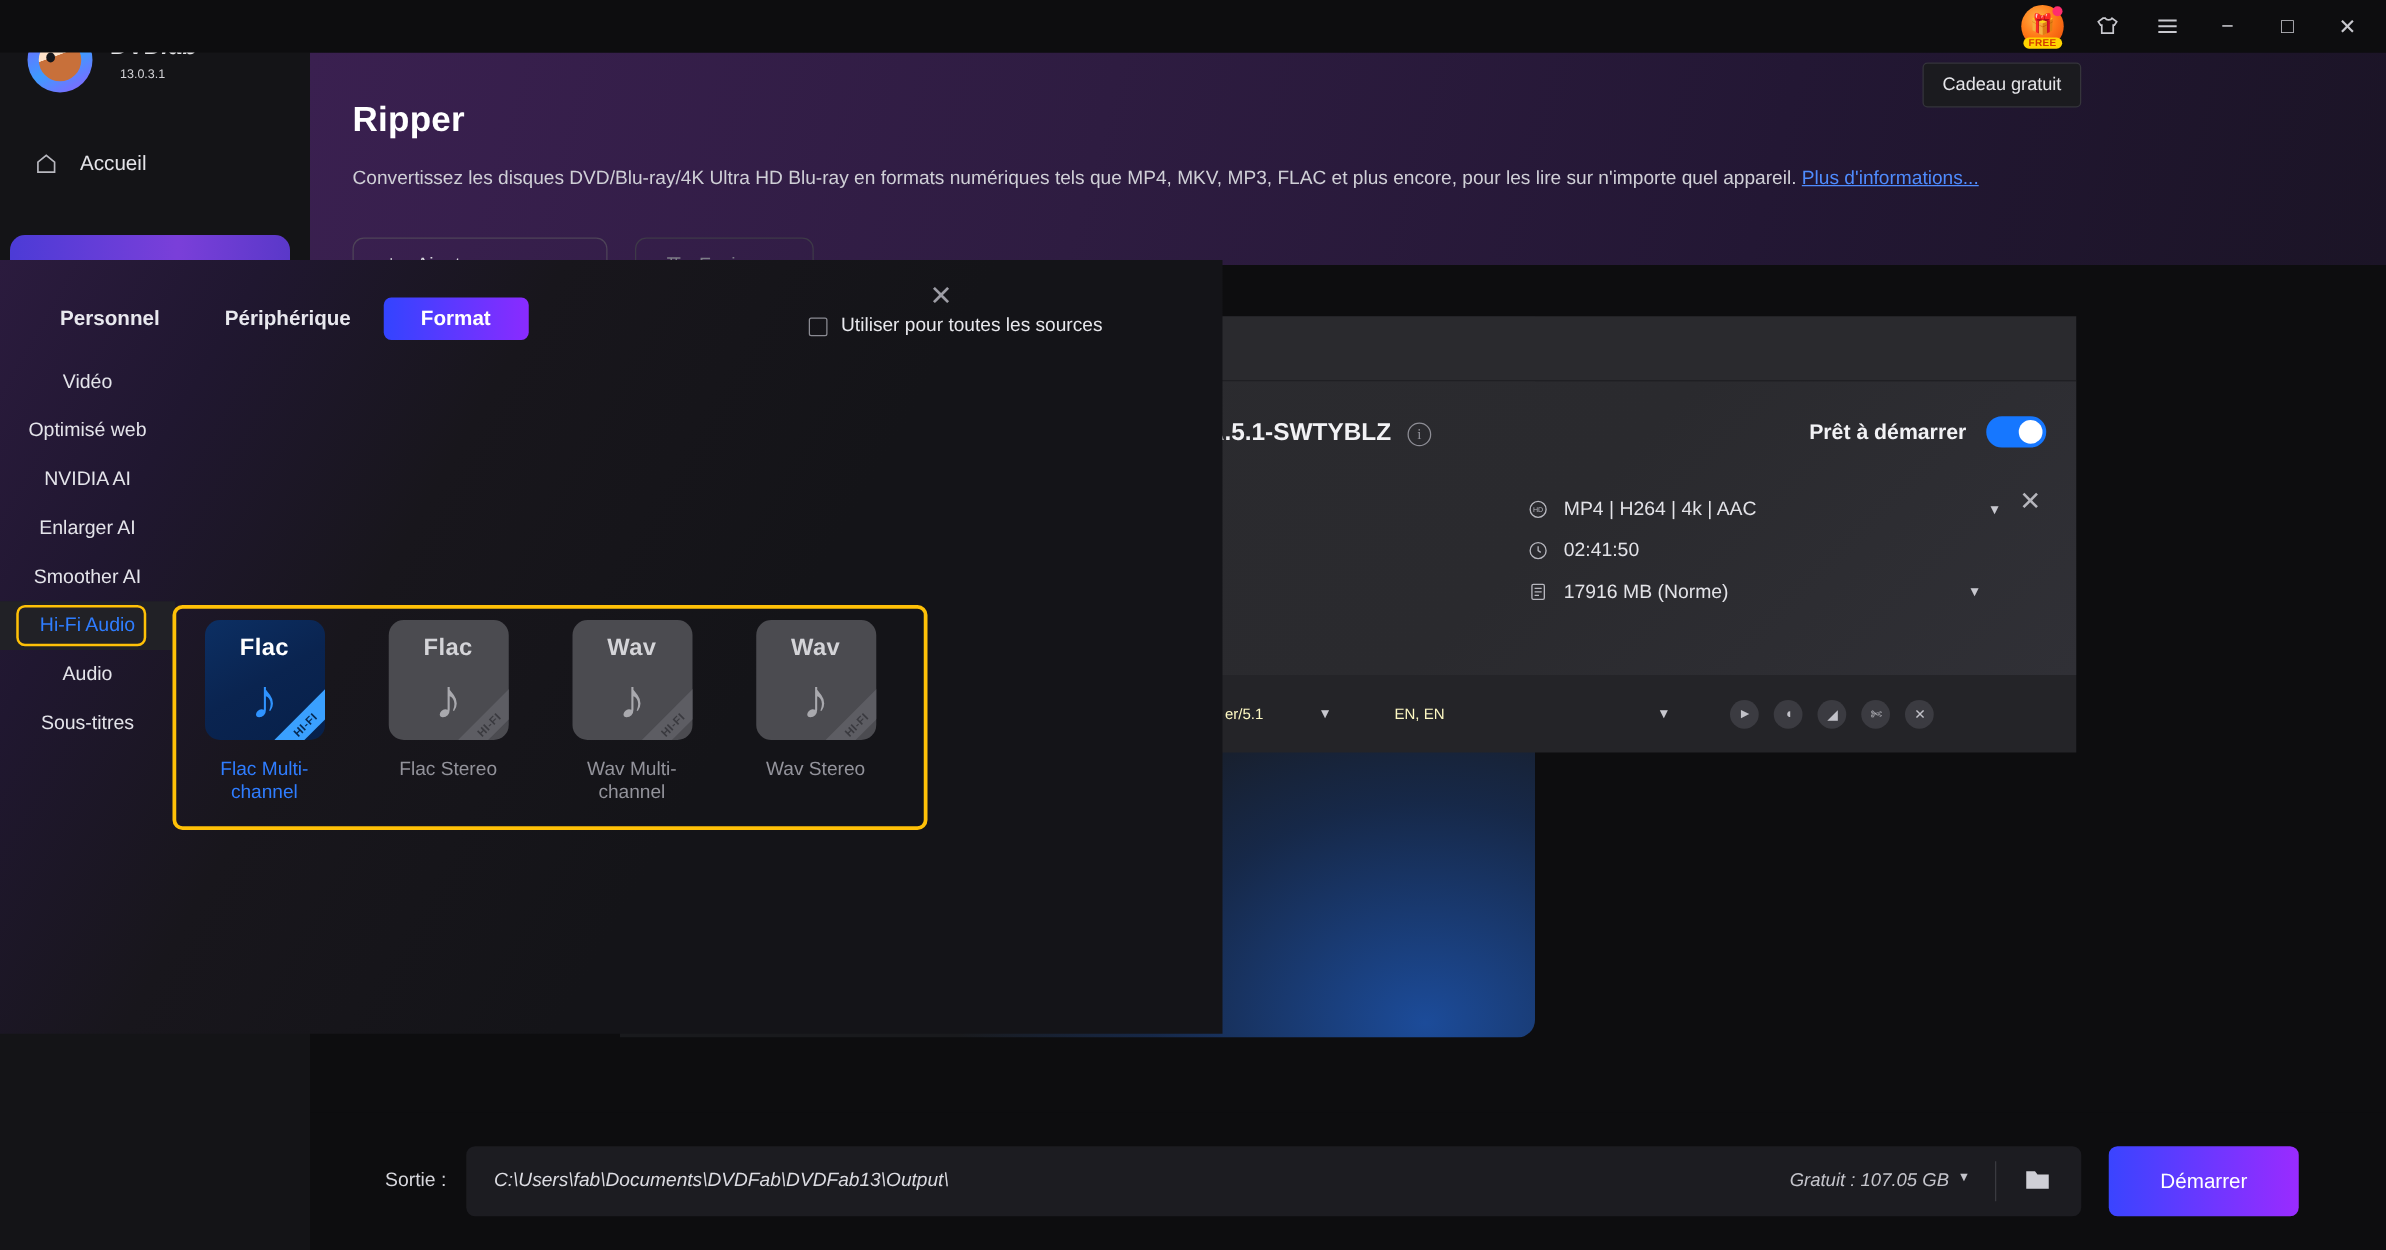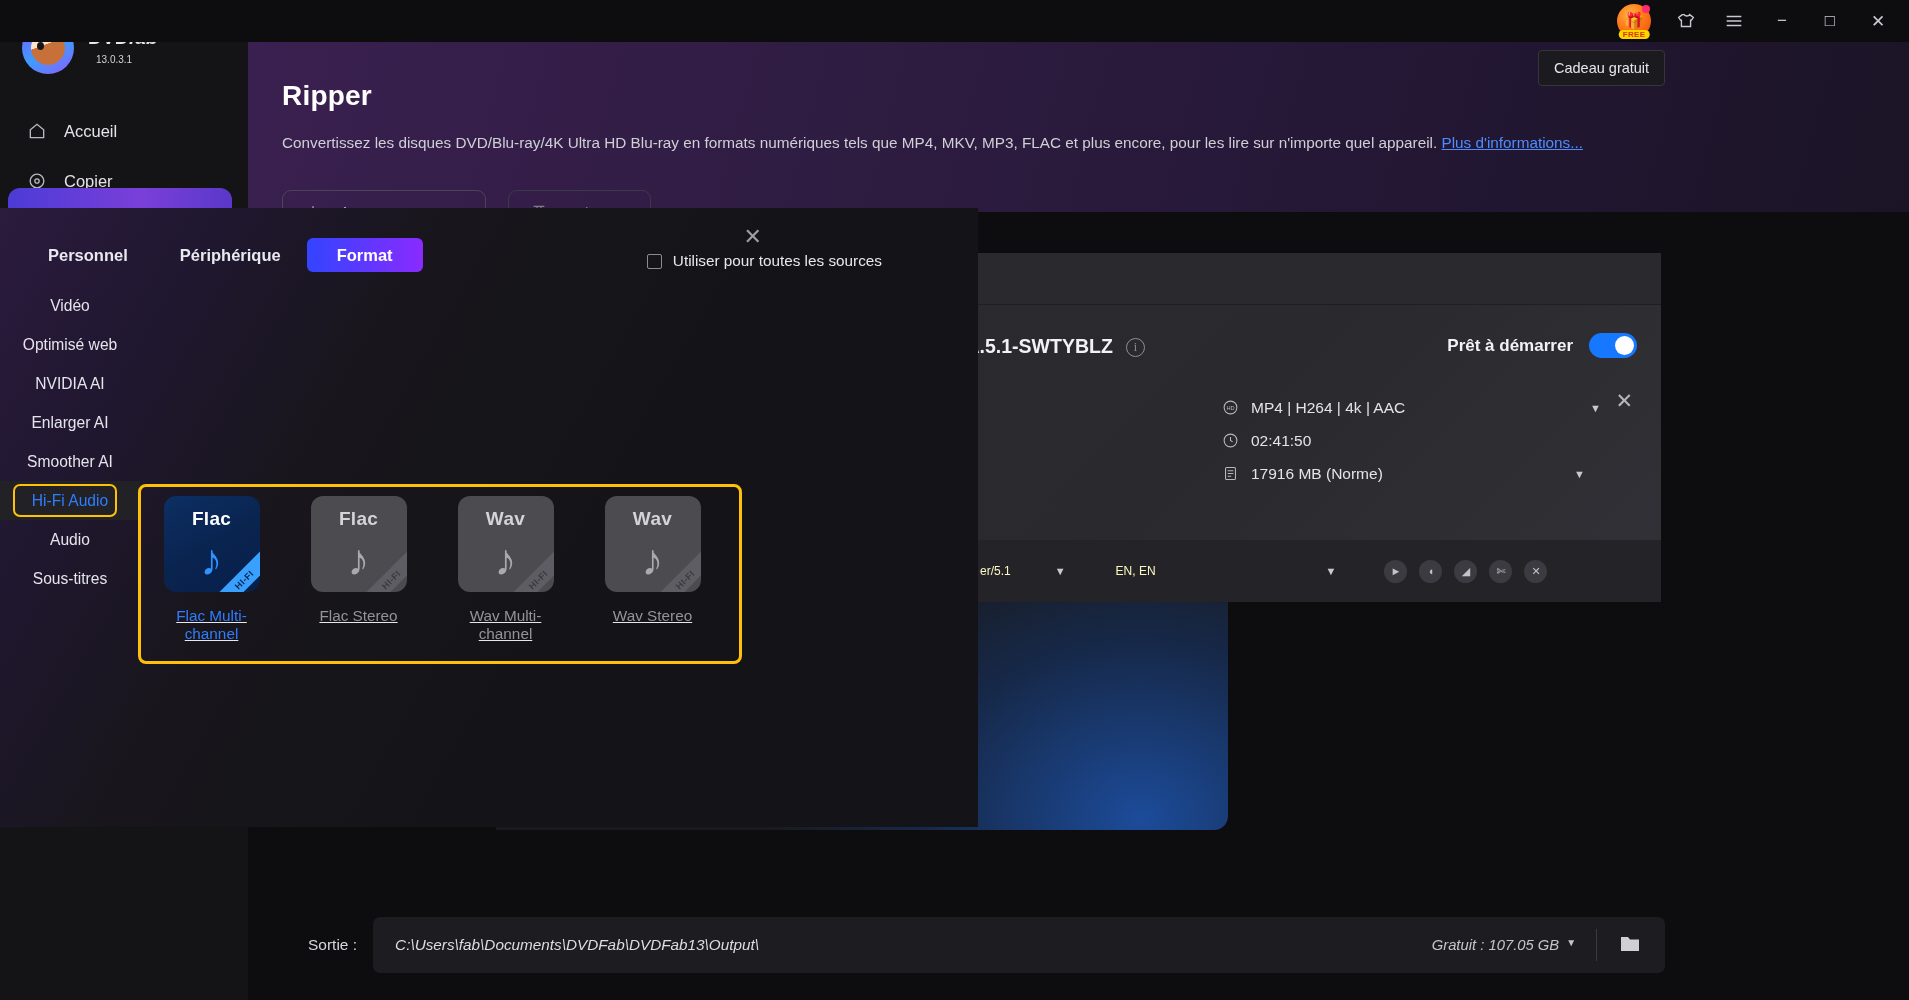--- a/index.html
+++ b/index.html
@@ -227,21 +227,21 @@
   }
 
   .cardbox {
     position:absolute; left:138px; top:276px; width:604px; height:180px;
     border:3px solid #ffc107; border-radius:8px; z-index:21;
   }
   .cards {
     position:absolute; left:152px; top:288px; display:flex; gap:28px; z-index:22;
   }
   .card { width:119px; display:flex; flex-direction:column; align-items:center;
-          cursor:pointer;text-decoration:underline; }
+          cursor:pointer; }
   .thumb {
     width:96px; height:96px; border-radius:12px; position:relative;
     display:flex; align-items:center; justify-content:center; overflow:hidden;
   }
   .thumb.active { background:linear-gradient(150deg,#0c2f63 0%,#0a2450 50%,#07204a 100%); }
   .thumb.idle  { background:#4b4b50; }
   .thumb-label {
     position:absolute; top:12px; left:0; width:100%; text-align:center;
     font-size:19px; font-weight:bold; letter-spacing:.3px;
   }
@@ -302,29 +302,20 @@
     </div>
 
     <div class="navlist">
       <div class="navitem">
         <span class="navicon">
           <svg width="20" height="20" viewBox="0 0 24 24" fill="none" stroke="currentColor" stroke-width="1.6">
               <path d="M4 10.5 12 4l8 6.5V20H4z"></path>
             </svg>
         </span>
         <span>Accueil</span>
-      </div>
-      <div class="navitem">
-        <span class="navicon">
-          <svg width="20" height="20" viewBox="0 0 24 24" fill="none" stroke="currentColor" stroke-width="1.6">
-              <circle cx="12" cy="12" r="8.2"></circle>
-              <circle cx="12" cy="12" r="2.6"></circle>
-            </svg>
-        </span>
-        <span>Copier</span>
       </div>
     </div>
     <div class="nav-selected"></div>
   </div>
 
   <div class="main">
     <div class="hero">
       <div class="hero-title">Ripper</div>
       <div class="hero-desc">
         <span>Convertissez les disques DVD/Blu-ray/4K Ultra HD Blu-ray en formats numériques tels que MP4, MKV, MP3, FLAC et plus encore, pour les lire sur n'importe quel appareil.</span>
@@ -499,20 +490,21 @@
         <span>Gratuit : 107.05 GB</span>
         <span style="font-size:10px">▼</span>
       </span>
       <span class="vsep"></span>
       <span class="folder-icon">
         <svg width="26" height="24" viewBox="0 0 24 24" fill="#cfcfd6">
             <path d="M3 5h7l2 2.5h9V19H3z"></path>
           </svg>
       </span>
     </div>
+    <div class="startbtn">Démarrer</div>
   </div>
 
   <div class="titlebar">
     <div class="gift-wrap">
       <div class="gift-circle">🎁</div>
       <div class="gift-dot"></div>
       <div class="gift-free">FREE</div>
     </div>
     <div class="tb-icon">
       <svg width="22" height="22" viewBox="0 0 24 24" fill="none" stroke="currentColor" stroke-width="1.5">

